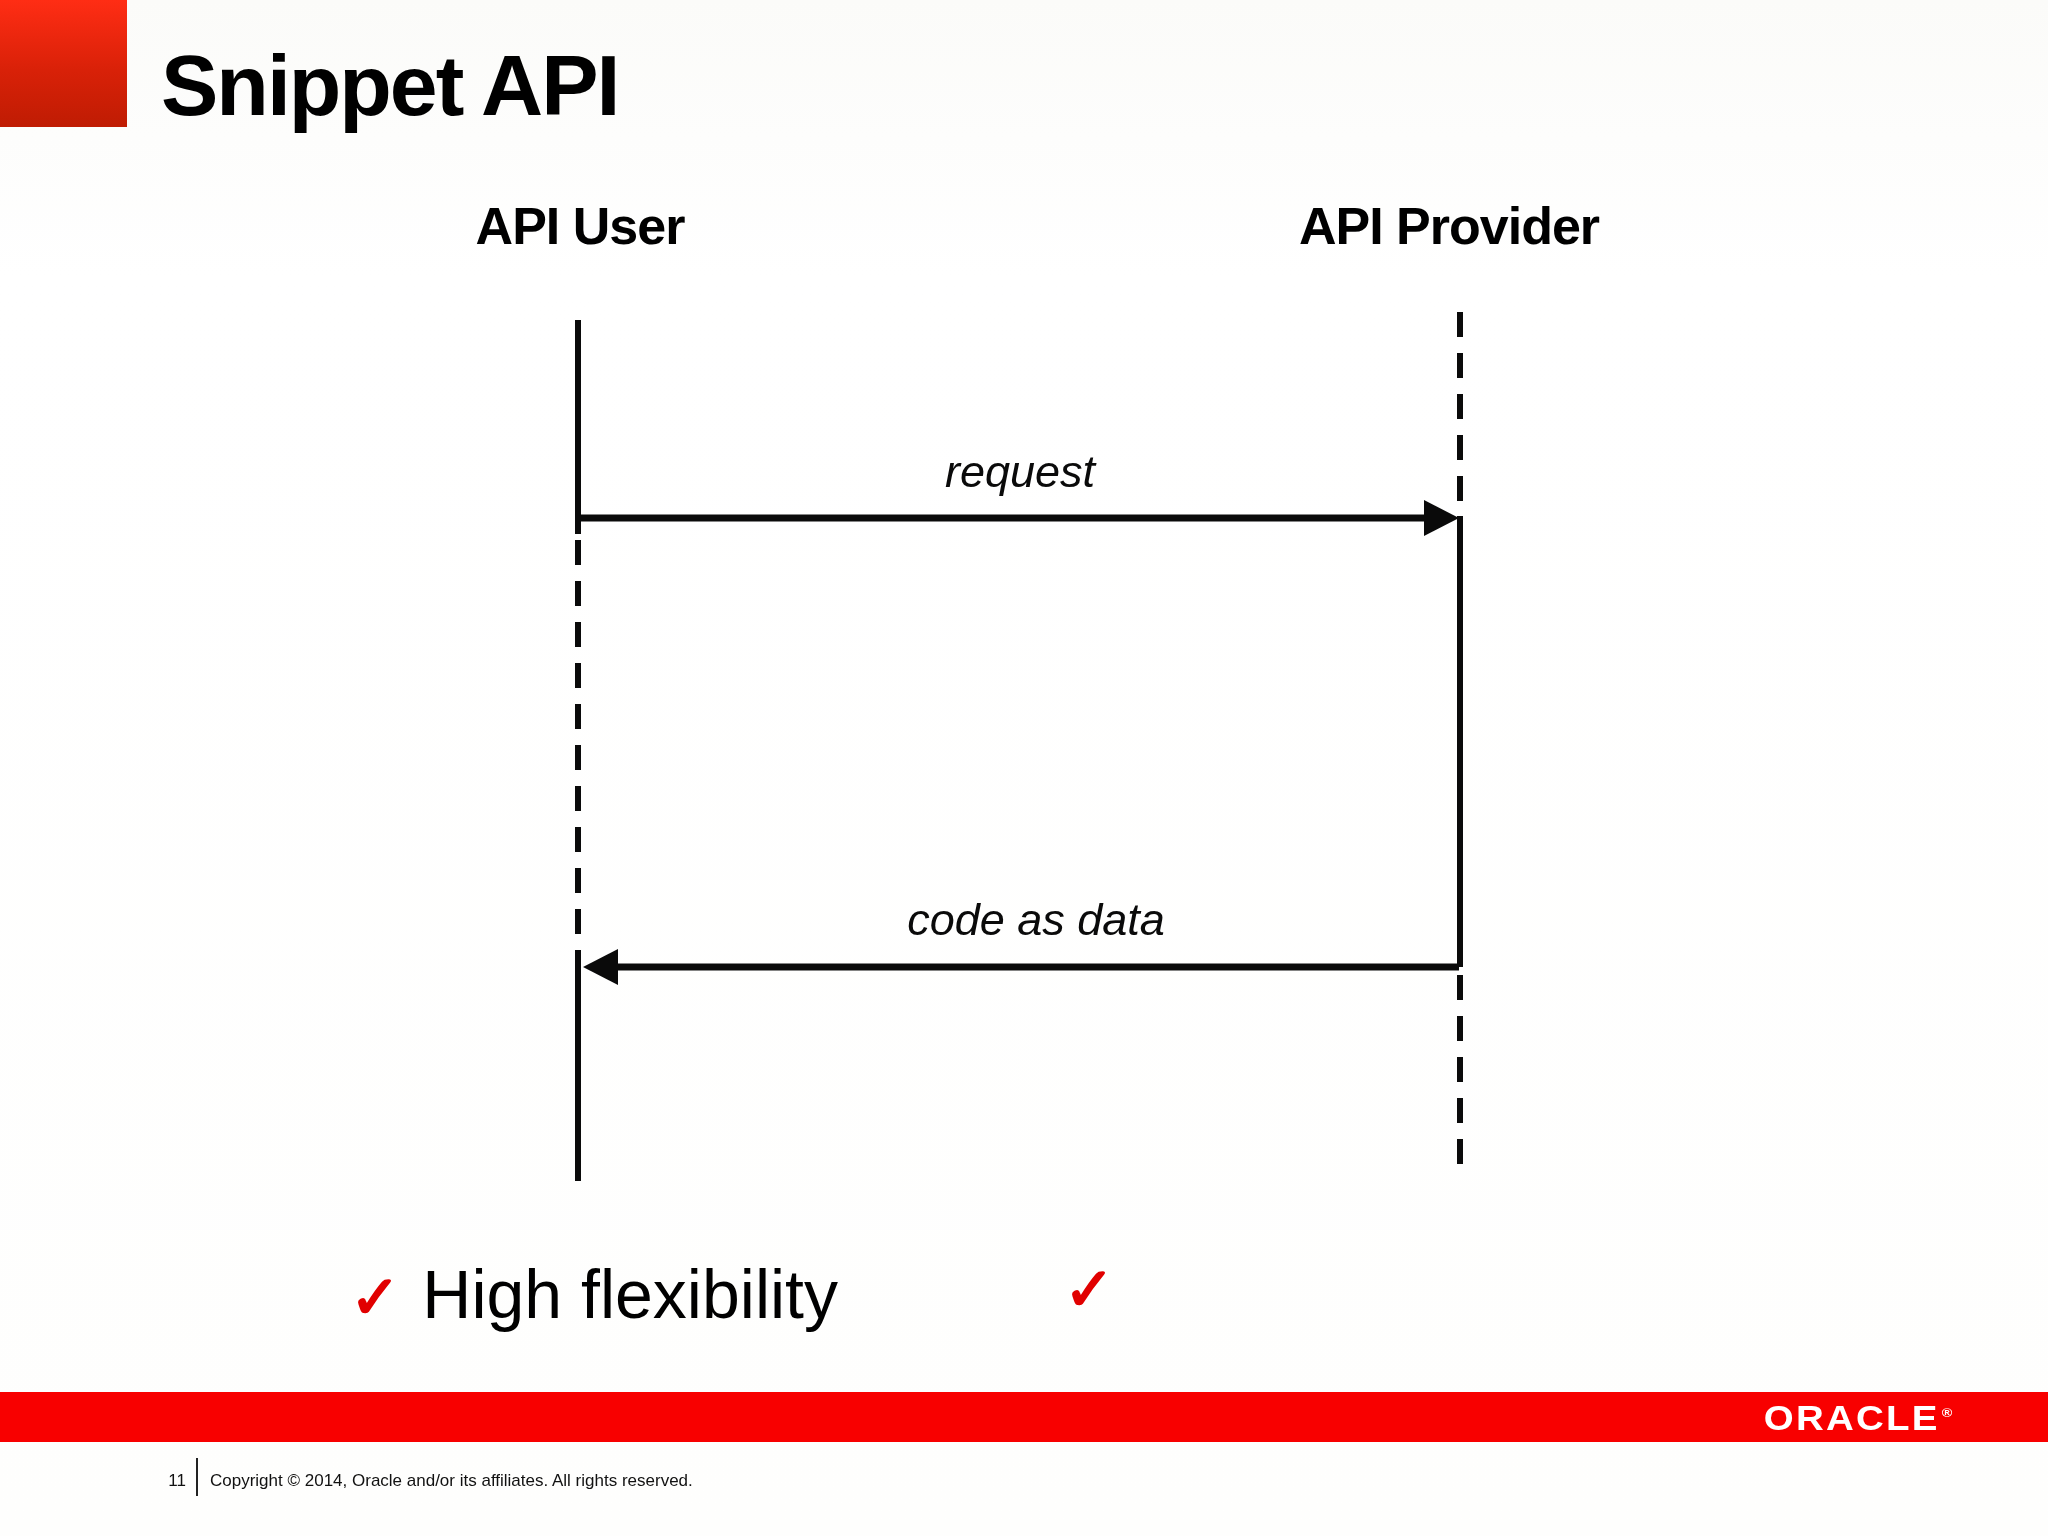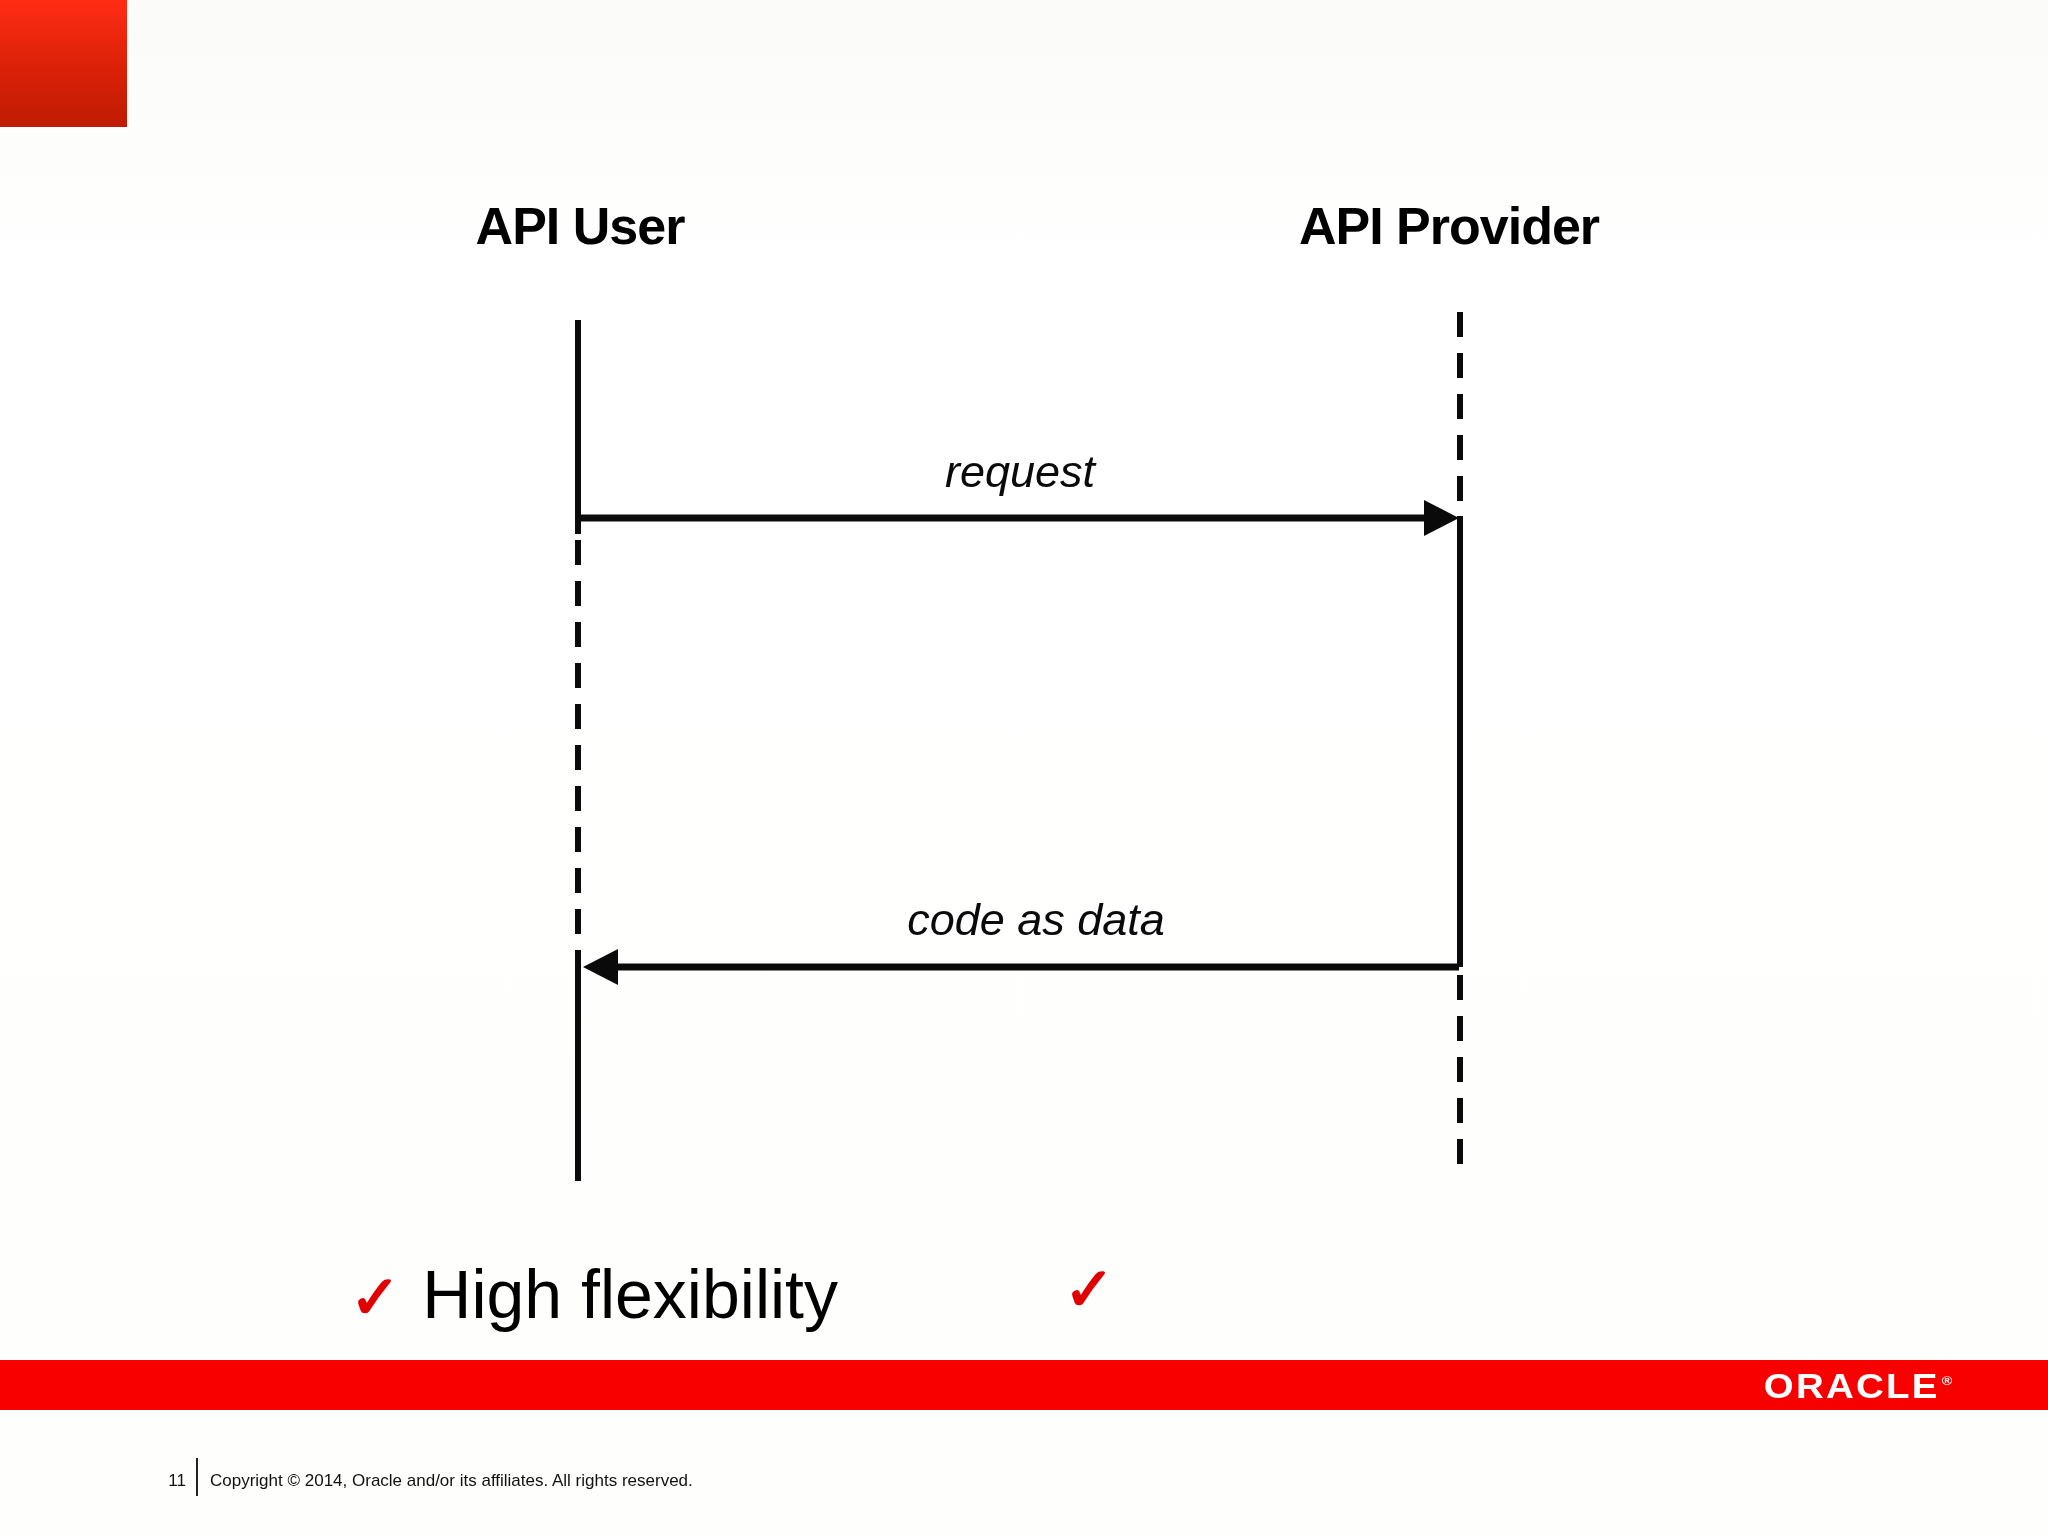--- a/index.html
+++ b/index.html
@@ -38,21 +38,21 @@
     position:absolute;display:flex;align-items:baseline;
     font-size:68px;line-height:1.2;white-space:nowrap;color:#000;
   }
   .check-item-1{left:350px;top:1254px;}
   .check-item-2{left:1064px;top:1254px;}
   .check{
     color:#e10000;font-size:60px;margin-right:22px;
     font-weight:bold;
   }
   .banner{
-    position:absolute;left:0;top:1360px;width:2048px;height:50px;
+    position:absolute;left:0;top:1392px;width:2048px;height:50px;
     background:#f80000;
   }
   .oracle-logo{
     position:absolute;right:96px;top:6px;
     color:#ffffff;font-size:35px;font-weight:bold;letter-spacing:2px;
     transform:scaleX(1.1);transform-origin:right center;white-space:nowrap;
   }
   .oracle-logo .reg{font-size:13px;vertical-align:super;margin-left:2px;letter-spacing:0;}
   .footer-pagenum{
     position:absolute;left:160px;top:1471px;width:26px;text-align:right;
@@ -65,20 +65,21 @@
     position:absolute;left:210px;top:1471px;font-size:17px;color:#111;white-space:nowrap;
   }
 </style>
 </head>
 <body>
 
 <div class="slide">
 
   <div class="accent-square"></div>
 
+  <h1 class="title">Snippet API</h1>
 
   <div class="participant participant-user">API User</div>
 
   <div class="participant participant-provider">API Provider</div>
 
   <svg class="diagram-svg" width="2048" height="1536" viewBox="0 0 2048 1536">
 
     <line x1="578" y1="320" x2="578" y2="534" stroke="#0a0a0a" stroke-width="6"></line>
     <line x1="578" y1="540" x2="578" y2="967" stroke="#0a0a0a" stroke-width="6" stroke-dasharray="25 16"></line>
     <line x1="578" y1="967" x2="578" y2="1181" stroke="#0a0a0a" stroke-width="6"></line>

